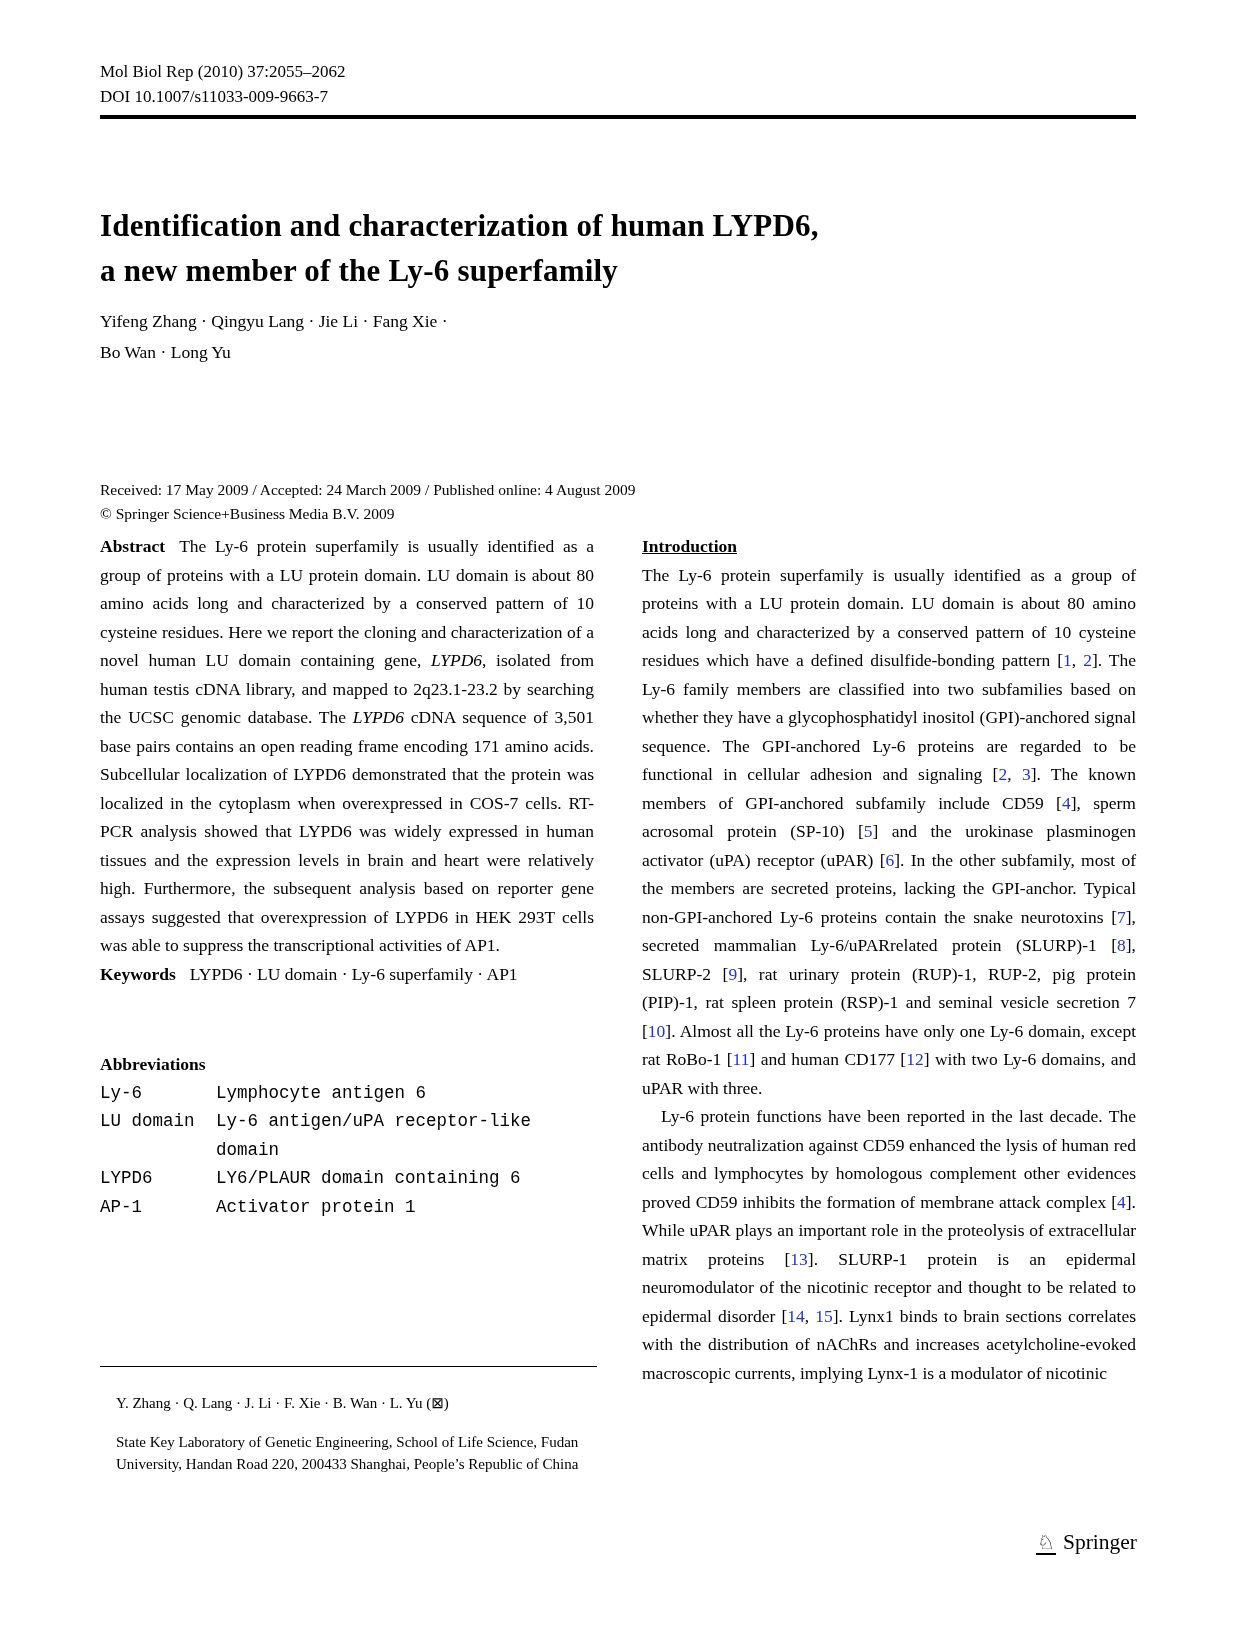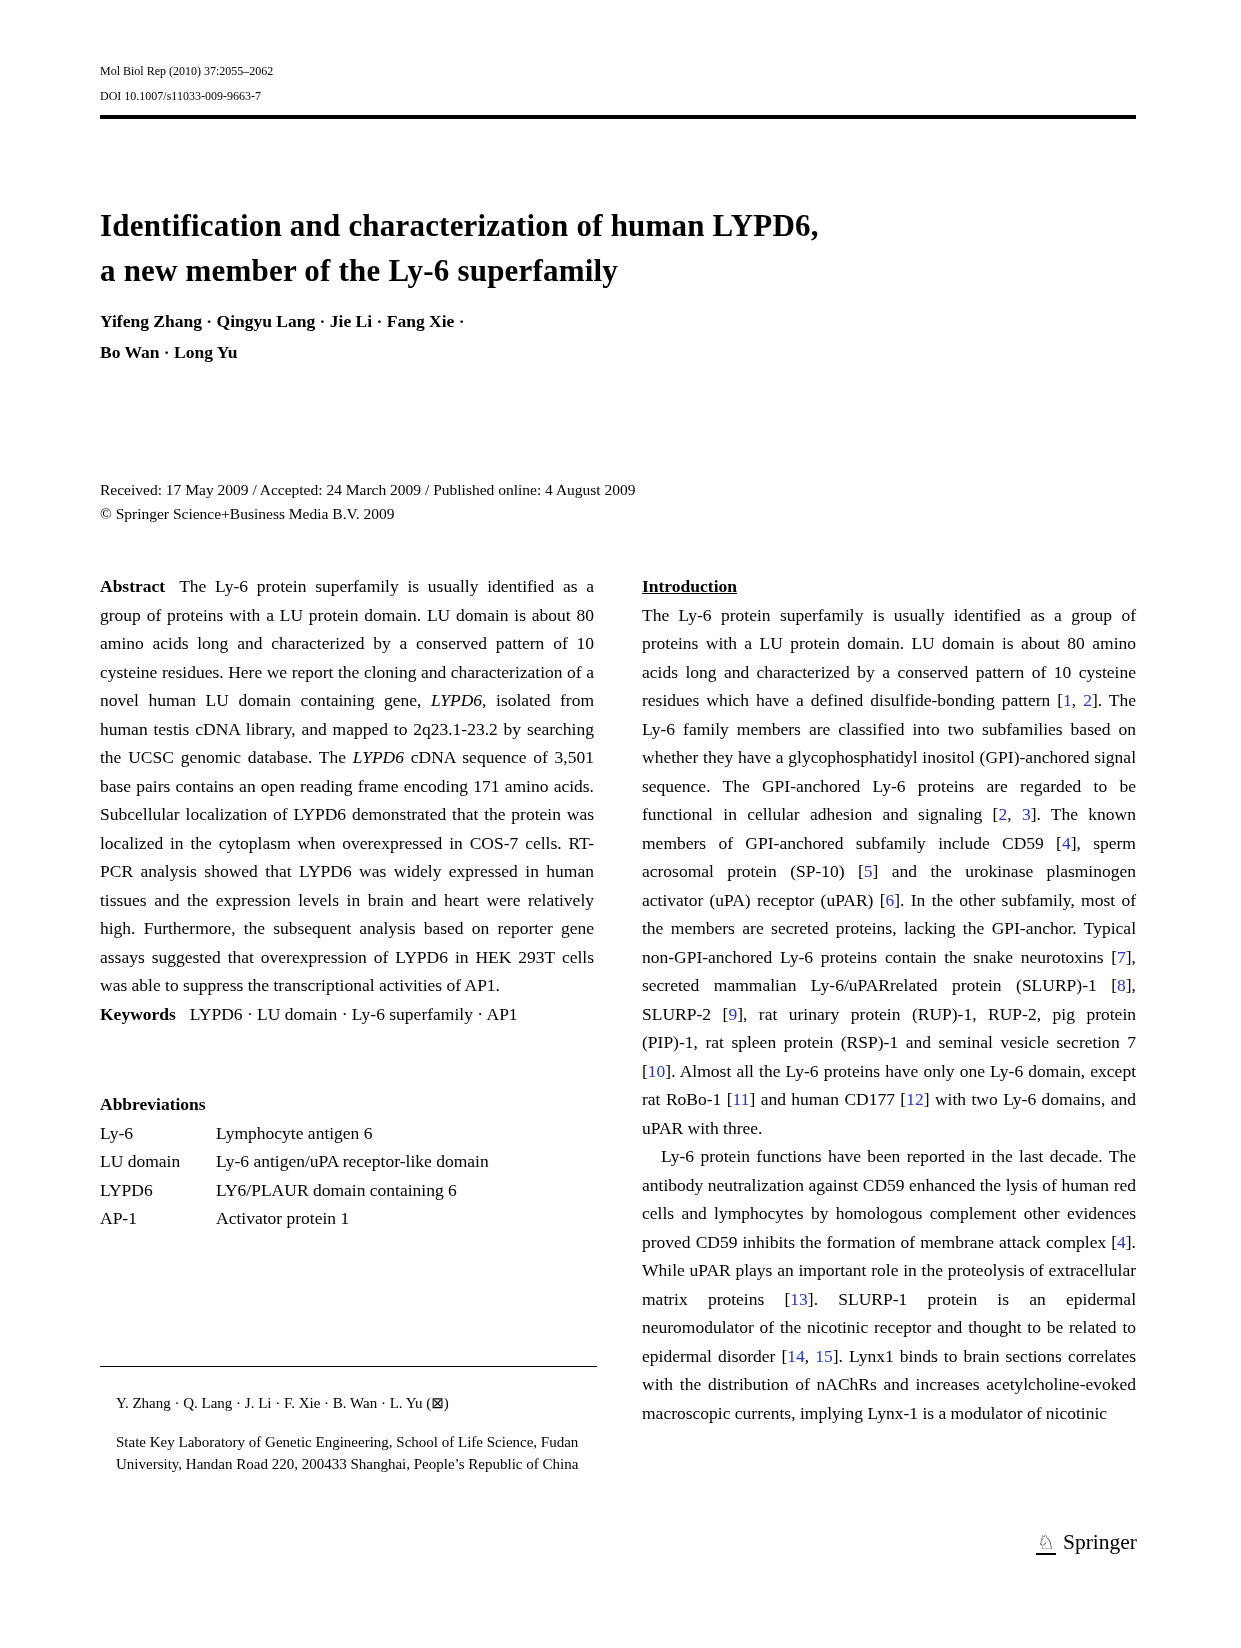--- a/index.html
+++ b/index.html
@@ -9,21 +9,21 @@
     height: 1648px;
     margin: 0 auto;
     background: #ffffff;
     font-family: "Liberation Serif", serif;
     color: #000;
     overflow: hidden;
   }
   .journal-info {
     position: absolute;
     left: 100px; top: 59px;
-    font-size: 12px;
+    font-size: 17px;
     line-height: 25px;
   }
   .head-rule {
     position: absolute;
     left: 100px; top: 115px;
     width: 1036px; height: 4px;
     background: #000;
   }
   .article-title {
     position: absolute;
@@ -31,48 +31,48 @@
     width: 940px;
     font-size: 31px;
     font-weight: bold;
     line-height: 45px;
     letter-spacing: 0.2px;
   }
   .authors {
     position: absolute;
     left: 100px; top: 306px;
     font-size: 17.5px;
-    font-weight: bold;
+    font-weight: normal;
     line-height: 31px;
   }
   .dates {
     position: absolute;
     left: 100px; top: 478px;
     font-size: 15.5px;
     line-height: 24px;
   }
   .columns {
     position: absolute;
-    left: 100px; top: 572px;
+    left: 100px; top: 532px;
     width: 1036px;
     display: flex;
     gap: 48px;
   }
   .col {
     width: 496px;
     font-size: 17.5px;
     line-height: 28.5px;
     text-align: justify;
   }
   .col p { margin: 0; }
   .inline-label { font-weight: bold; padding-right: 14px; }
   .keywords-block { margin-top: 29px; }
   .abbr-section { margin-top: 62px; text-align: left; }
   .abbr-heading { font-weight: bold; }
-  .abbr-row { display: flex; }
+  .abbr-row { display: flex; font-family: Liberation Mono, monospace; }
   .abbr-term { width: 116px; flex-shrink: 0; }
   .intro-heading {
     font-weight: bold;
     margin: 0 0 28px 0;
     text-align: left;
     text-decoration: underline;
   }
   .indent-para { text-indent: 19px; }
   .cite { color: #2433cc; }
   .footnote {

